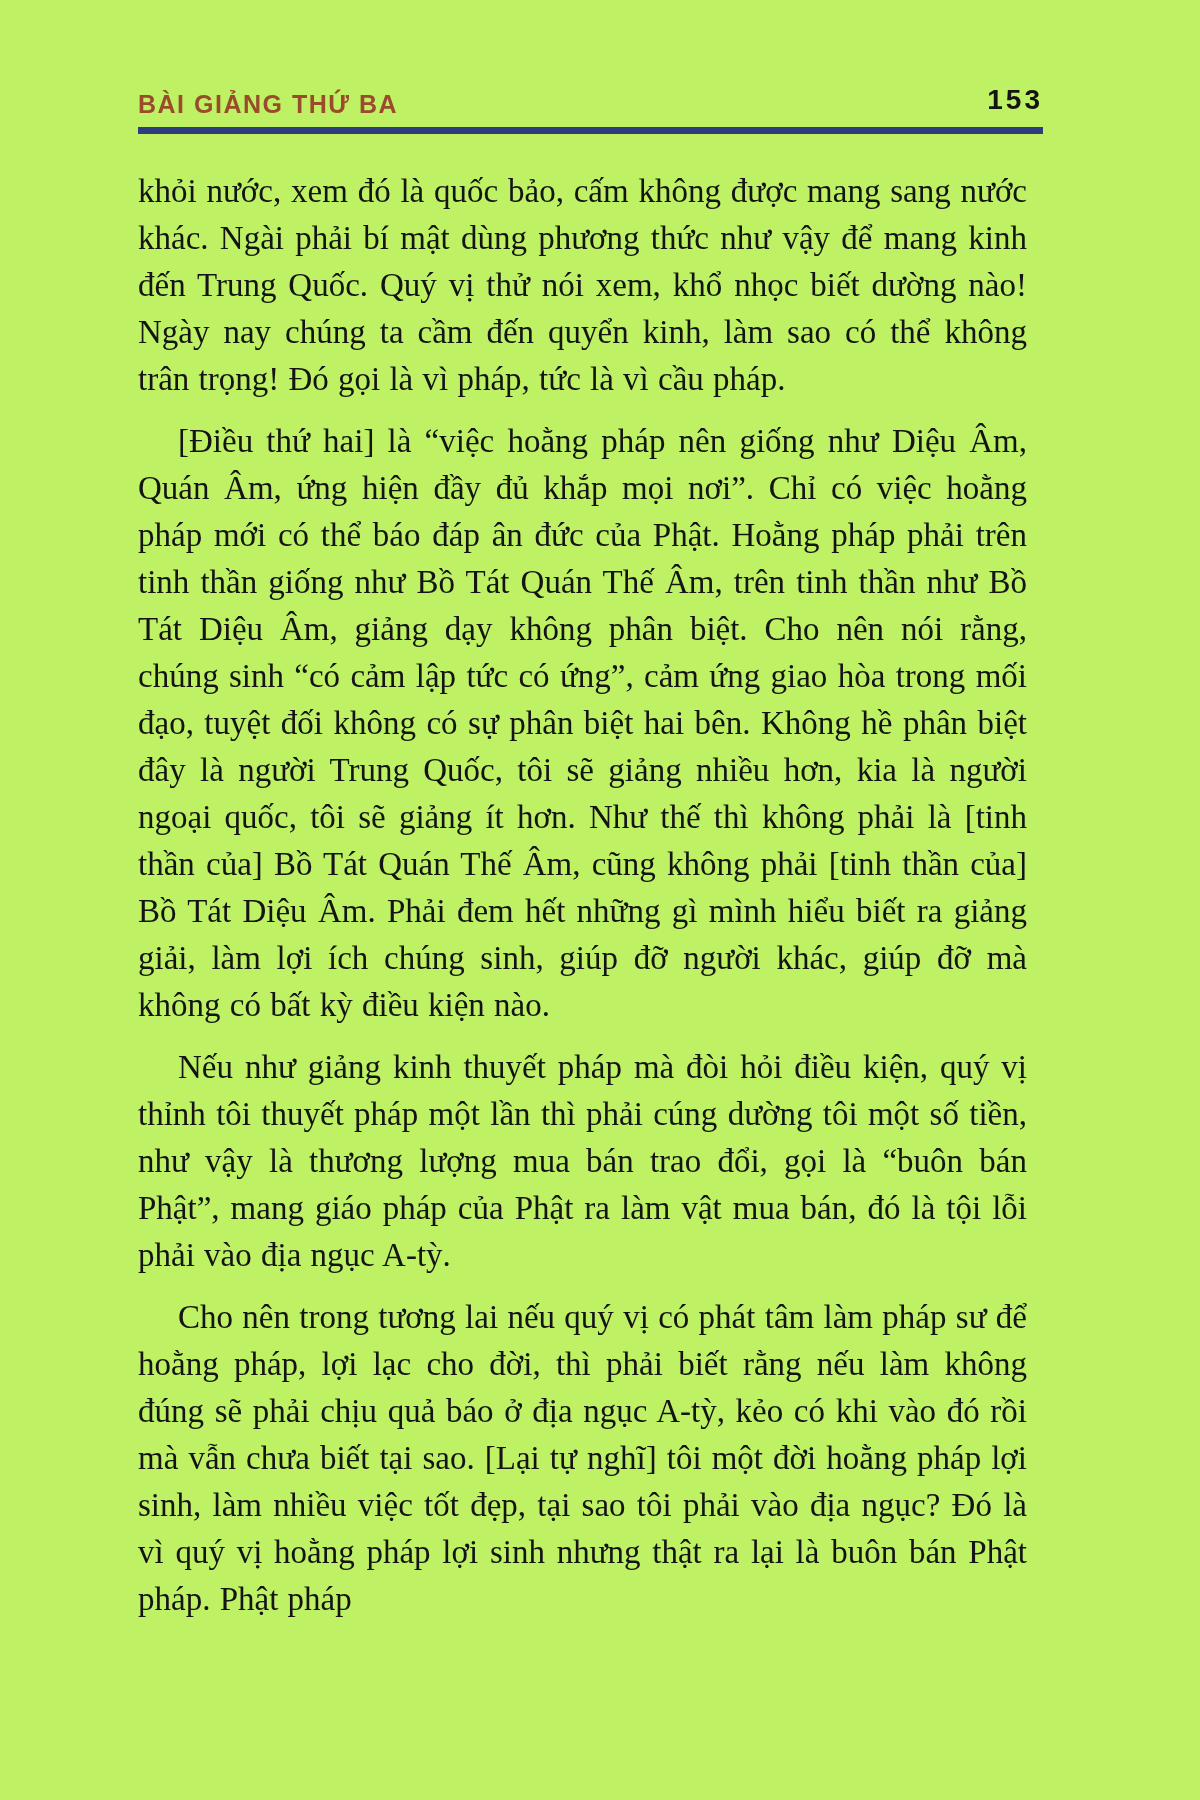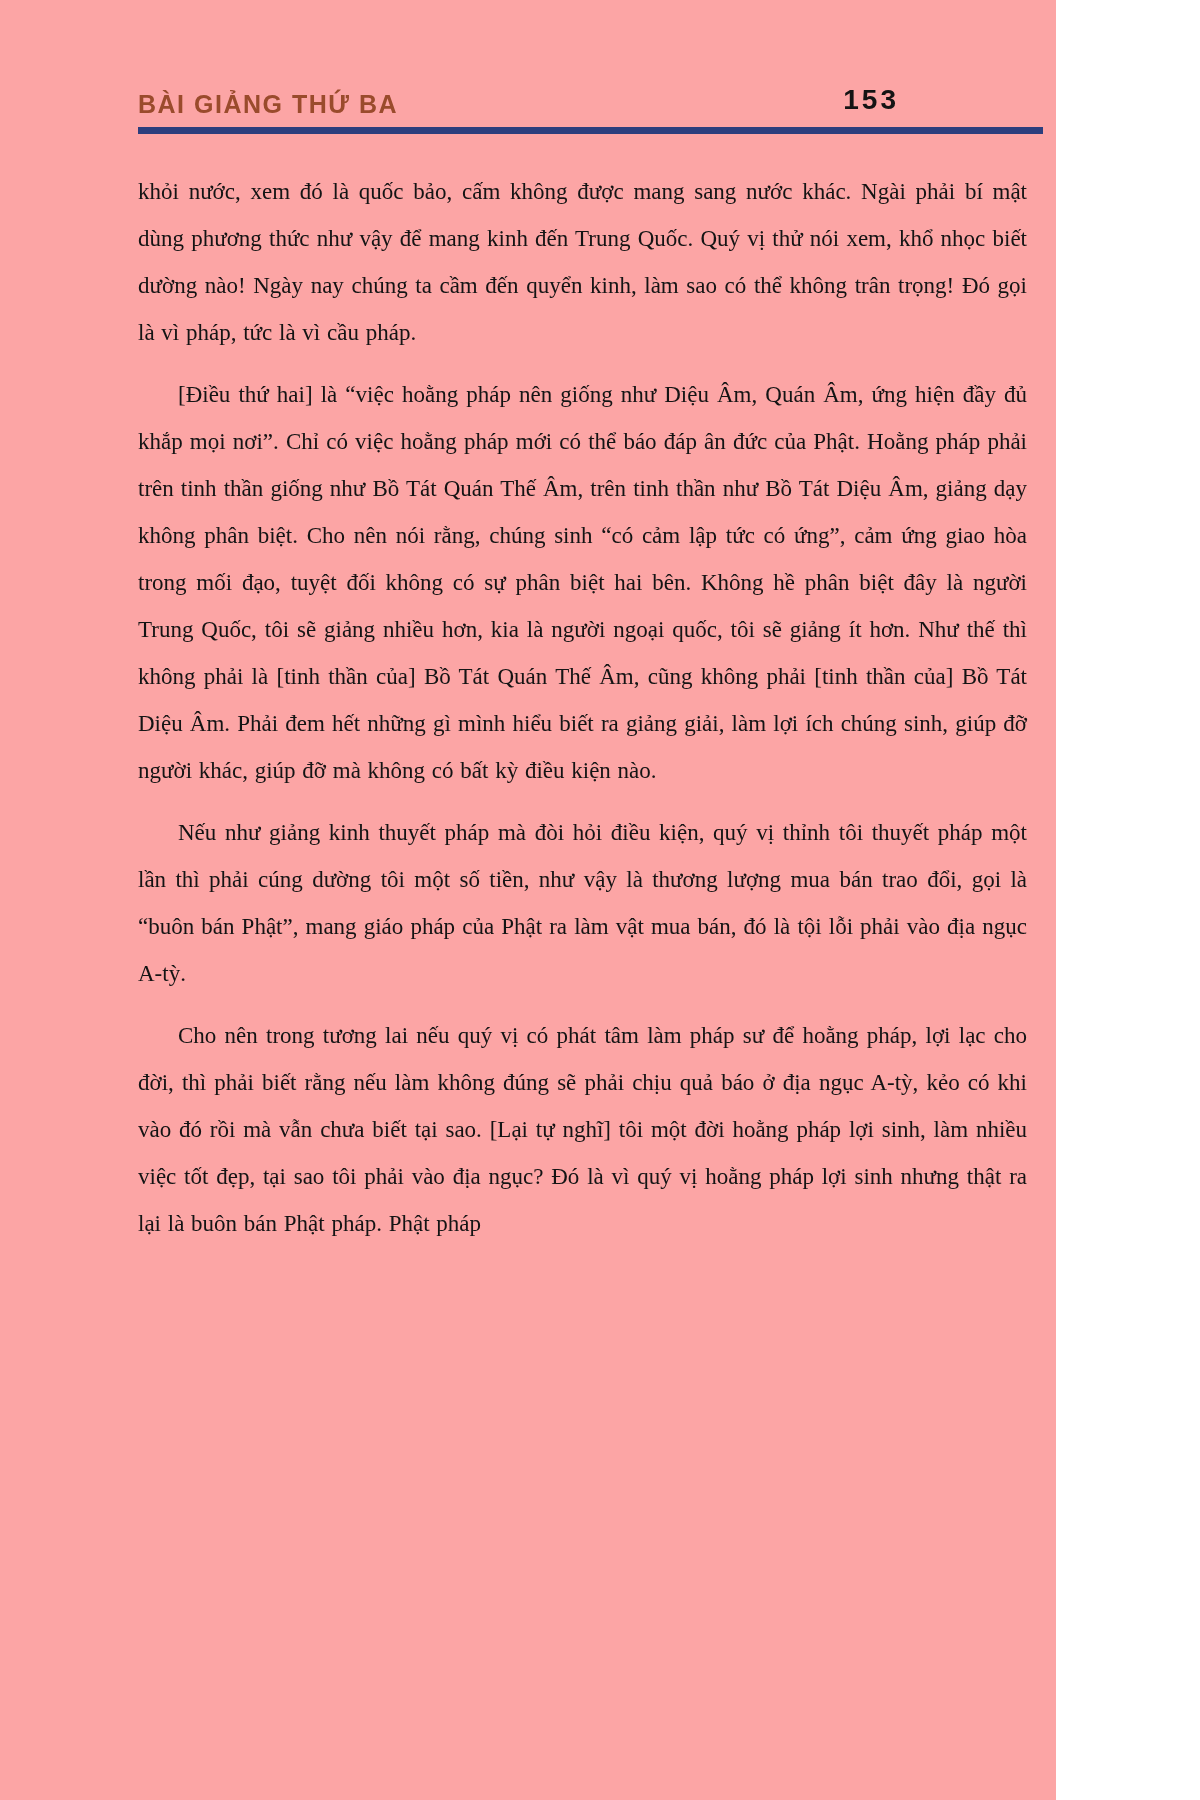--- a/index.html
+++ b/index.html
@@ -2,23 +2,23 @@
 <html lang="vi"><head>
 <meta charset="utf-8">
 <style>
   html, body {
     margin: 0;
     padding: 0;
     background: #ffffff;
   }
   .page {
     position: relative;
-    width: 1056px;
+    width: 1200px;
     height: 1800px;
-    background: #fca5a5;
+    background: #bef264;
     overflow: hidden;
     font-family: "Liberation Serif", "DejaVu Serif", serif;
   }
   .running-head {
     position: absolute;
     left: 138px;
     top: 90px;
     font-family: "Liberation Sans", "DejaVu Sans", sans-serif;
     font-weight: bold;
     font-size: 25px;
@@ -46,21 +46,21 @@
   }
   .content {
     position: absolute;
     left: 138px;
     top: 168px;
     width: 905px;
     color: #141414;
   }
   .content p {
     margin: 0 16px 15px 0;
-    font-size: 23px;
+    font-size: 33px;
     line-height: 47px;
     text-align: justify;
     text-justify: inter-word;
     word-spacing: 1px;
   }
   .content p.indent {
     text-indent: 40px;
   }
 </style>
 </head>

